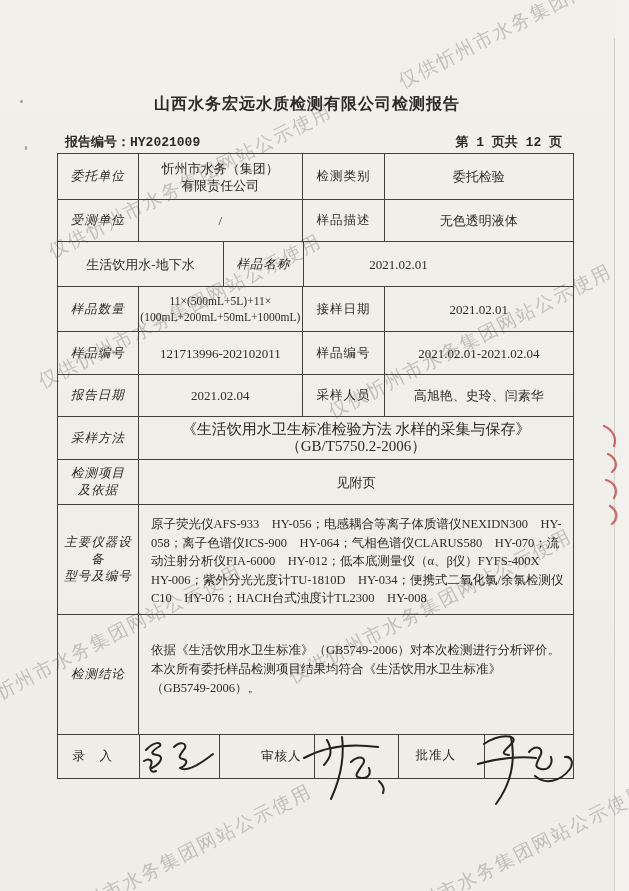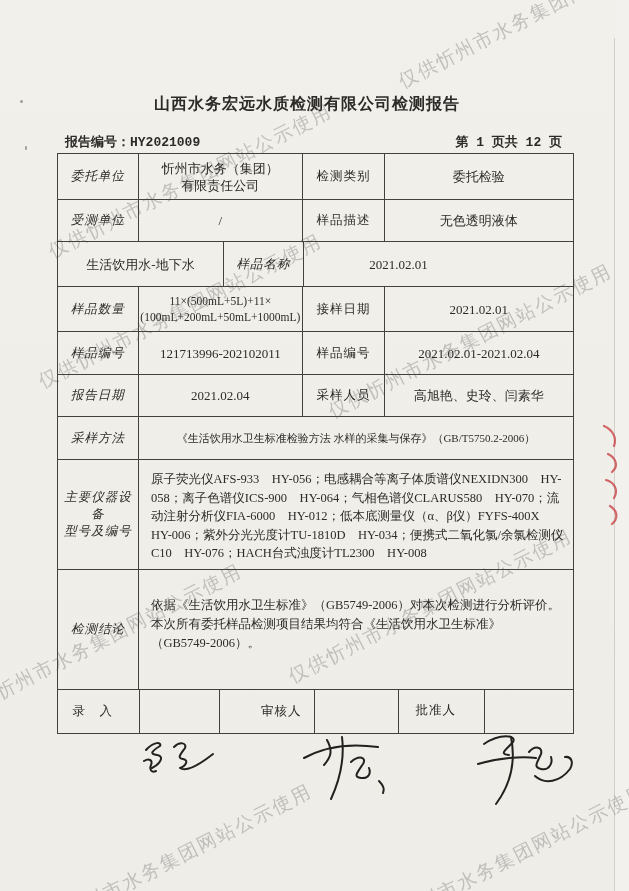--- a/index.html
+++ b/index.html
@@ -132,23 +132,28 @@
 
     <div class="t-row r-h42">
       <div class="cell lab w-l1">报告日期</div>
       <div class="cell val w-v1">2021.02.04</div>
       <div class="cell lab w-l2">采样人员</div>
       <div class="cell val w-v2">高旭艳、史玲、闫素华</div>
     </div>
 
     <div class="t-row r-h43">
       <div class="cell lab w-l1">采样方法</div>
-      <div class="cell val wide" style="font-size:11px;text-align:right;">《生活饮用水卫生标准检验方法 水样的采集与保存》（GB/T5750.2-2006）</div>
-    </div>
-
+      <div class="cell val wide" style="font-size:15px;">《生活饮用水卫生标准检验方法 水样的采集与保存》（GB/T5750.2-2006）</div>
+    </div>
+
+    <div class="t-row r-h45">
+      <div class="cell lab w-l1">检测项目
+及依据</div>
+      <div class="cell val wide">见附页</div>
+    </div>
 
     <div class="t-row r-h110">
       <div class="cell lab w-l1">主要仪器设备
 型号及编号</div>
       <div class="cell val wide val-left">原子荧光仪AFS-933　HY-056；电感耦合等离子体质谱仪NEXIDN300　HY-058；离子色谱仪ICS-900　HY-064；气相色谱仪CLARUS580　HY-070；流动注射分析仪FIA-6000　HY-012；低本底测量仪（α、β仪）FYFS-400X　HY-006；紫外分光光度计TU-1810D　HY-034；便携式二氧化氯/余氯检测仪 C10　HY-076；HACH台式浊度计TL2300　HY-008</div>
     </div>
 
     <div class="t-row r-h120">
       <div class="cell lab w-l1">检测结论</div>
       <div class="cell val wide val-left val-concl">依据《生活饮用水卫生标准》（GB5749-2006）对本次检测进行分析评价。

